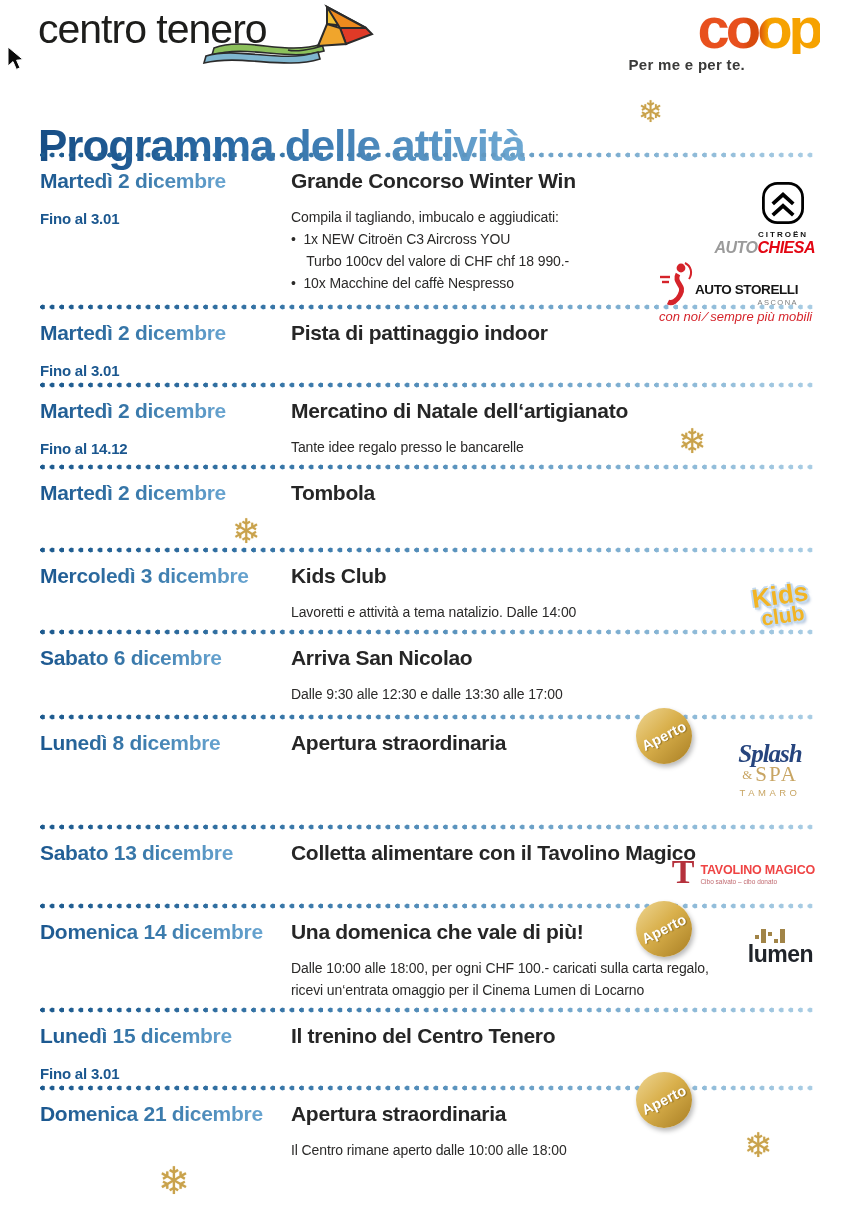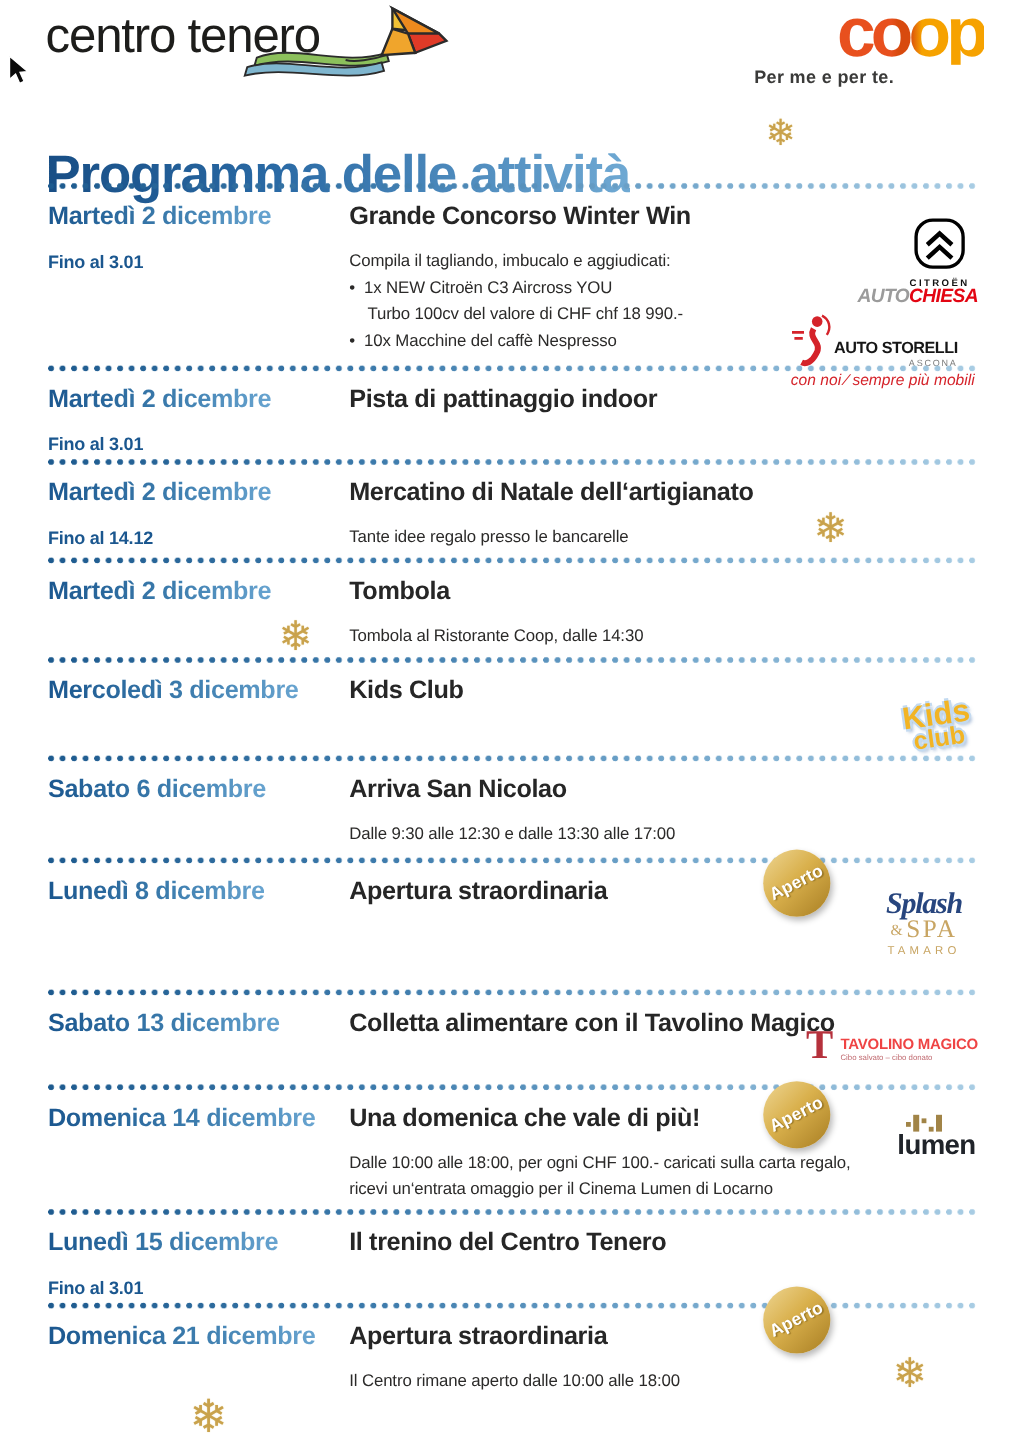--- a/index.html
+++ b/index.html
@@ -187,33 +187,33 @@
 </section>
 
 <section class="row r4">
   <div class="dotline"></div>
   <div class="grid">
     <div class="c1">
       <div class="date">Martedì 2 dicembre</div>
     </div>
     <div class="c2">
       <div class="etitle">Tombola</div>
-      <div class="edesc"><div>Tombola al Ristorante Coop, dalle 14:30</div></div>
     </div>
   </div>
 </section>
 
 <section class="row r5">
   <div class="dotline"></div>
   <div class="grid">
     <div class="c1">
       <div class="date">Mercoledì 3 dicembre</div>
     </div>
     <div class="c2">
       <div class="etitle">Kids Club</div>
+      <div class="edesc"><div>Lavoretti e attività a tema natalizio. Dalle 14:00</div></div>
     </div>
     <div class="logo kids">
       <div class="kids-l1">Kids</div>
       <div class="kids-l2">club</div>
     </div>
   </div>
 </section>
 
 <section class="row r6">
   <div class="dotline"></div>

